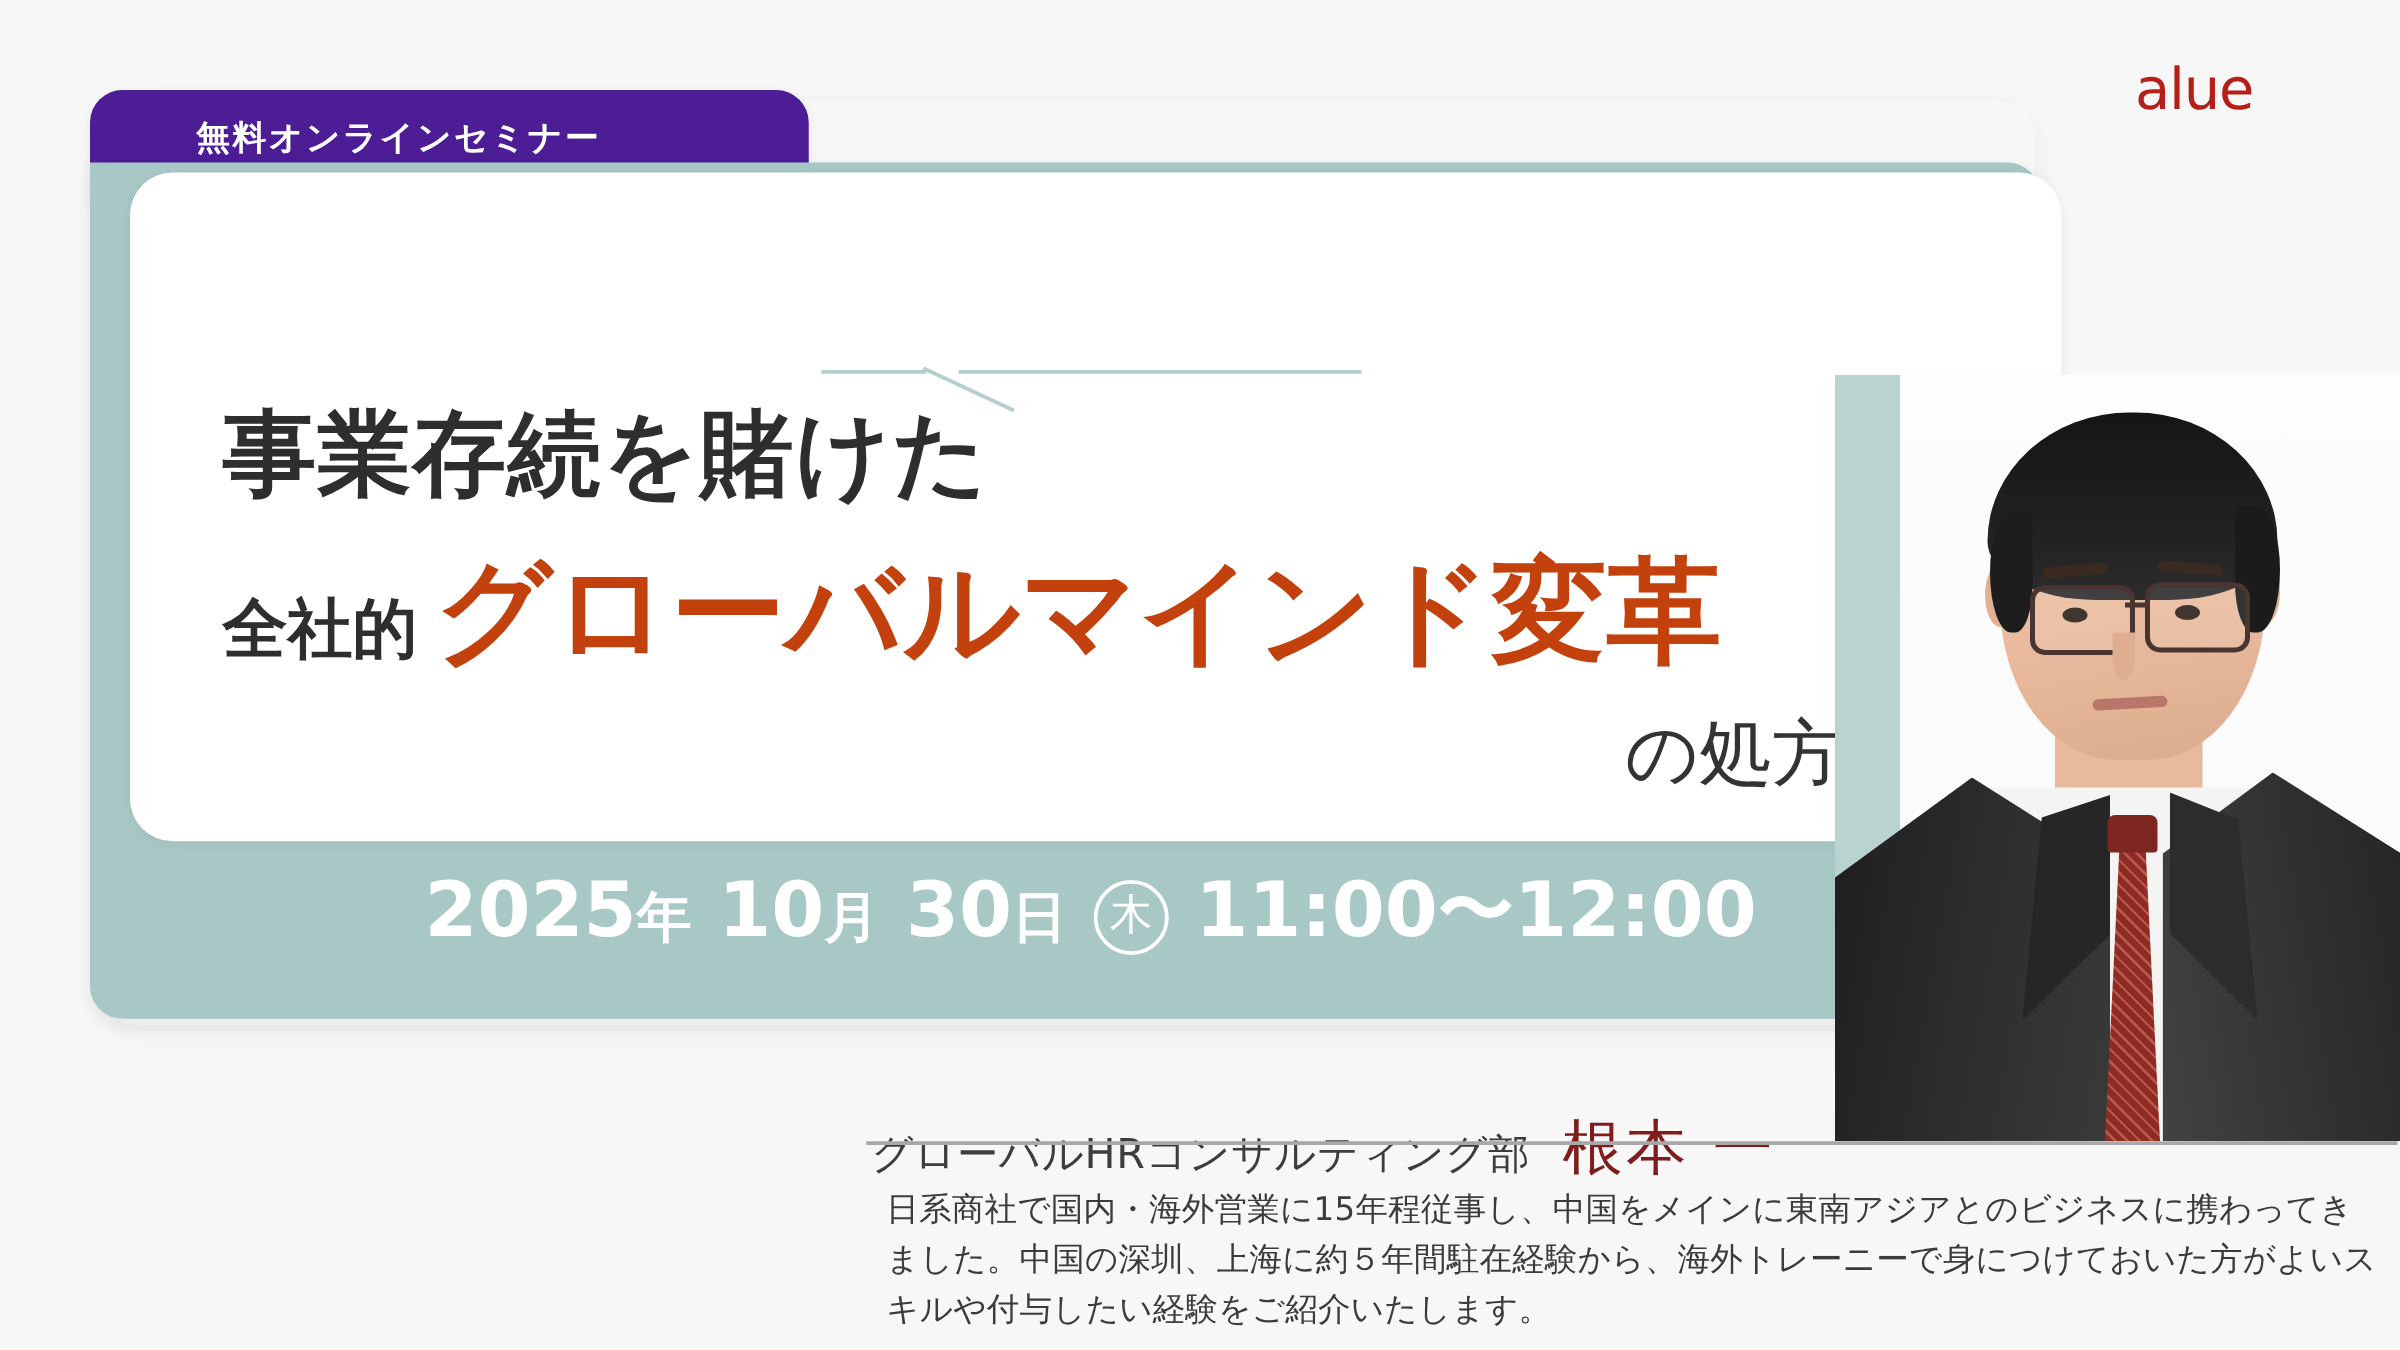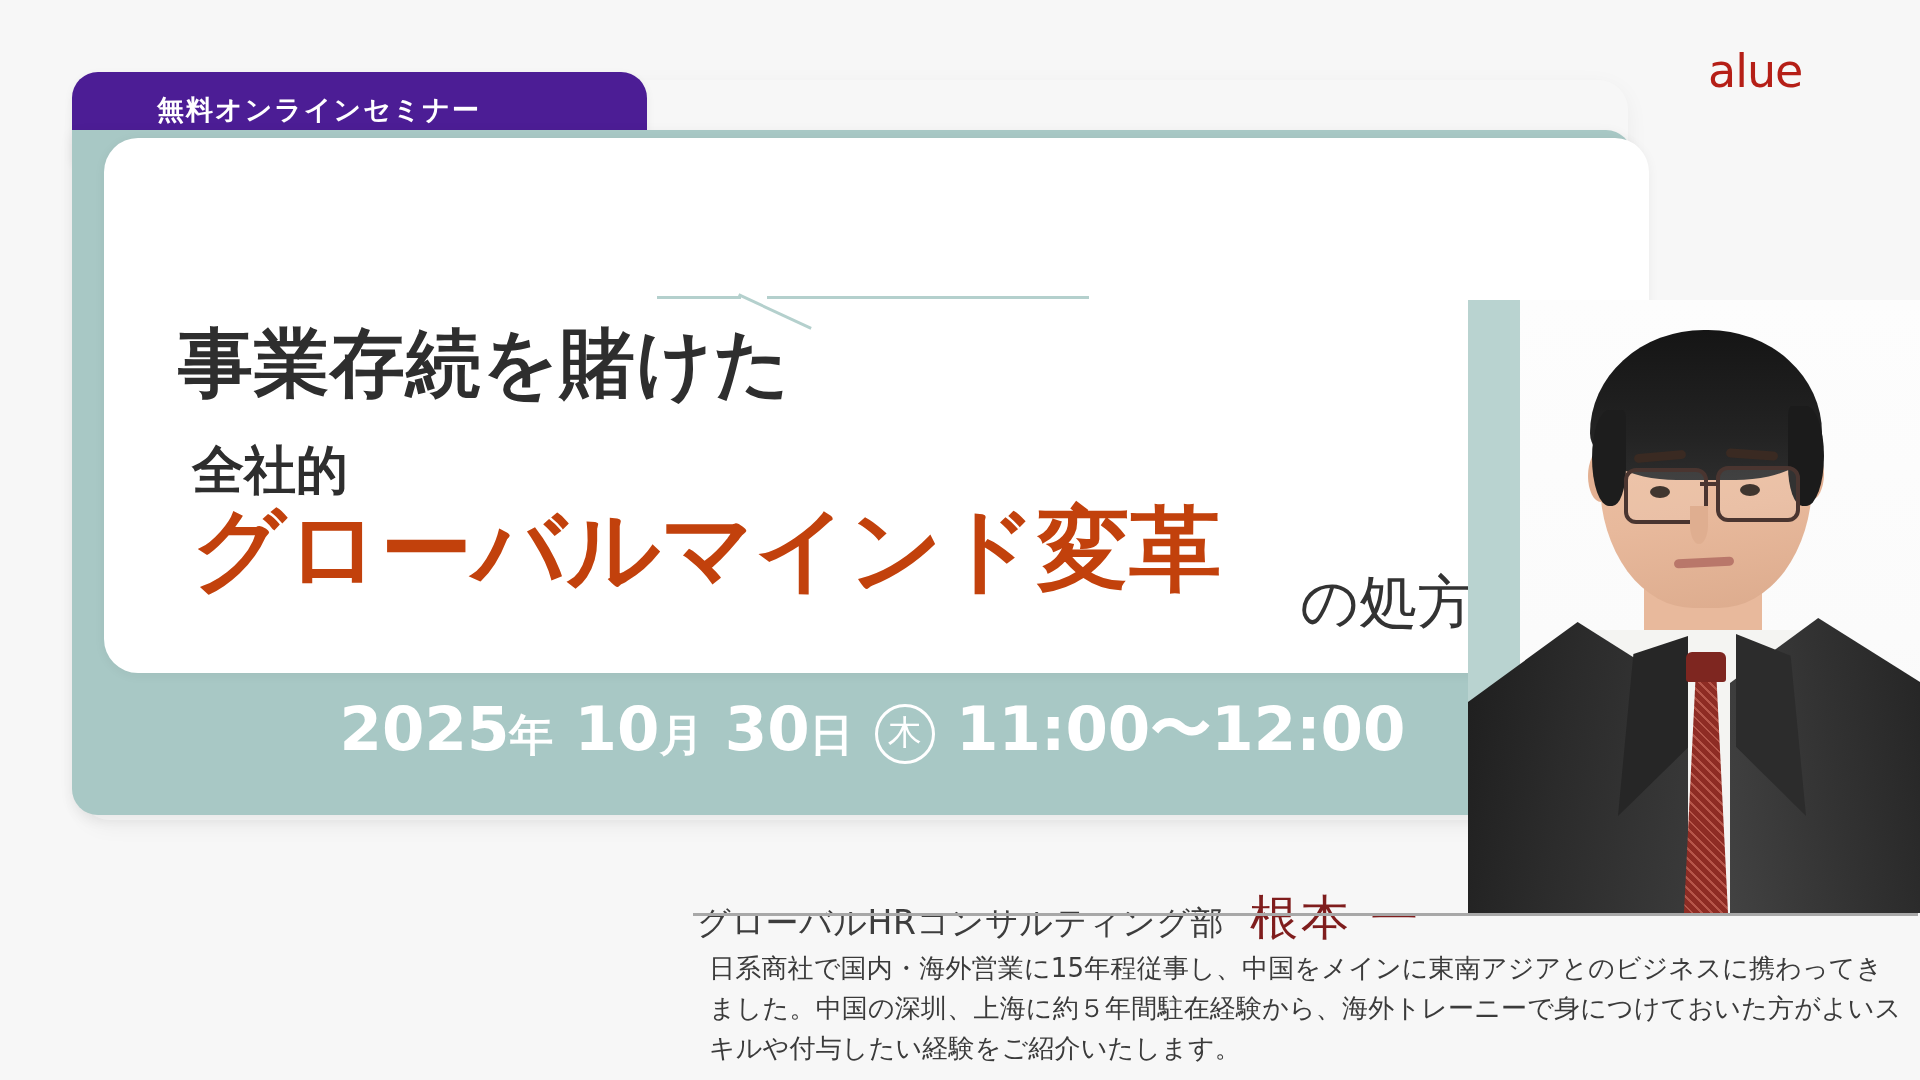--- a/index.html
+++ b/index.html
@@ -65,21 +65,20 @@
   .line1{
     position:absolute;left:178px;top:320px;
     font-size:75px;line-height:86px;font-weight:800;color:#2e2e2e;
     letter-spacing:1px;white-space:nowrap;
     font-family:"DejaVu Sans","Liberation Sans",sans-serif;
   }
   .line2{
     position:absolute;left:178px;top:440px;
     white-space:nowrap;display:flex;align-items:baseline;
     font-family:"DejaVu Sans","Liberation Sans",sans-serif;
-    flex-direction:column;
   }
   .line2 .pre{
     font-size:52px;line-height:60px;font-weight:800;color:#2e2e2e;letter-spacing:0px;
   }
   .line2 .accent{
     font-size:92px;line-height:100px;font-weight:800;color:#c2410c;letter-spacing:0px;
     margin-left:14px;
   }
   .line3{
     position:absolute;left:1300px;top:568px;

